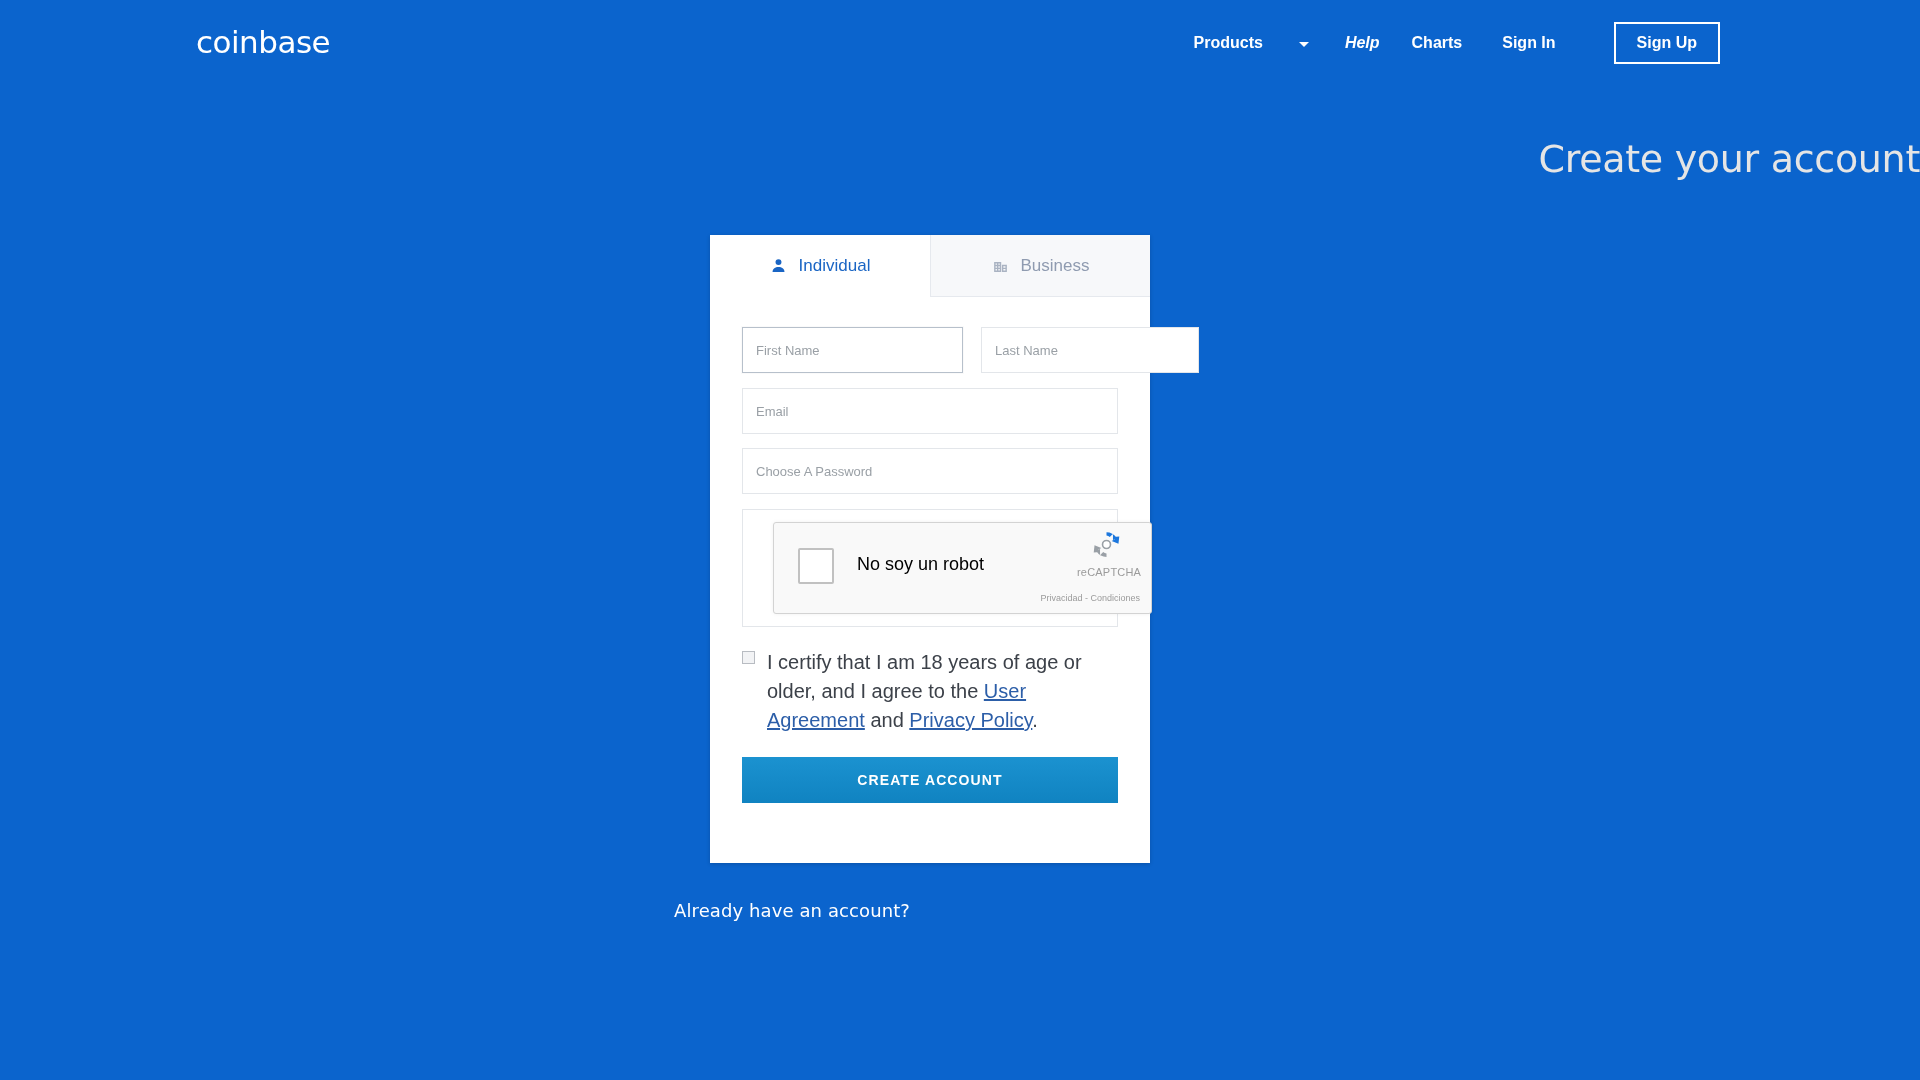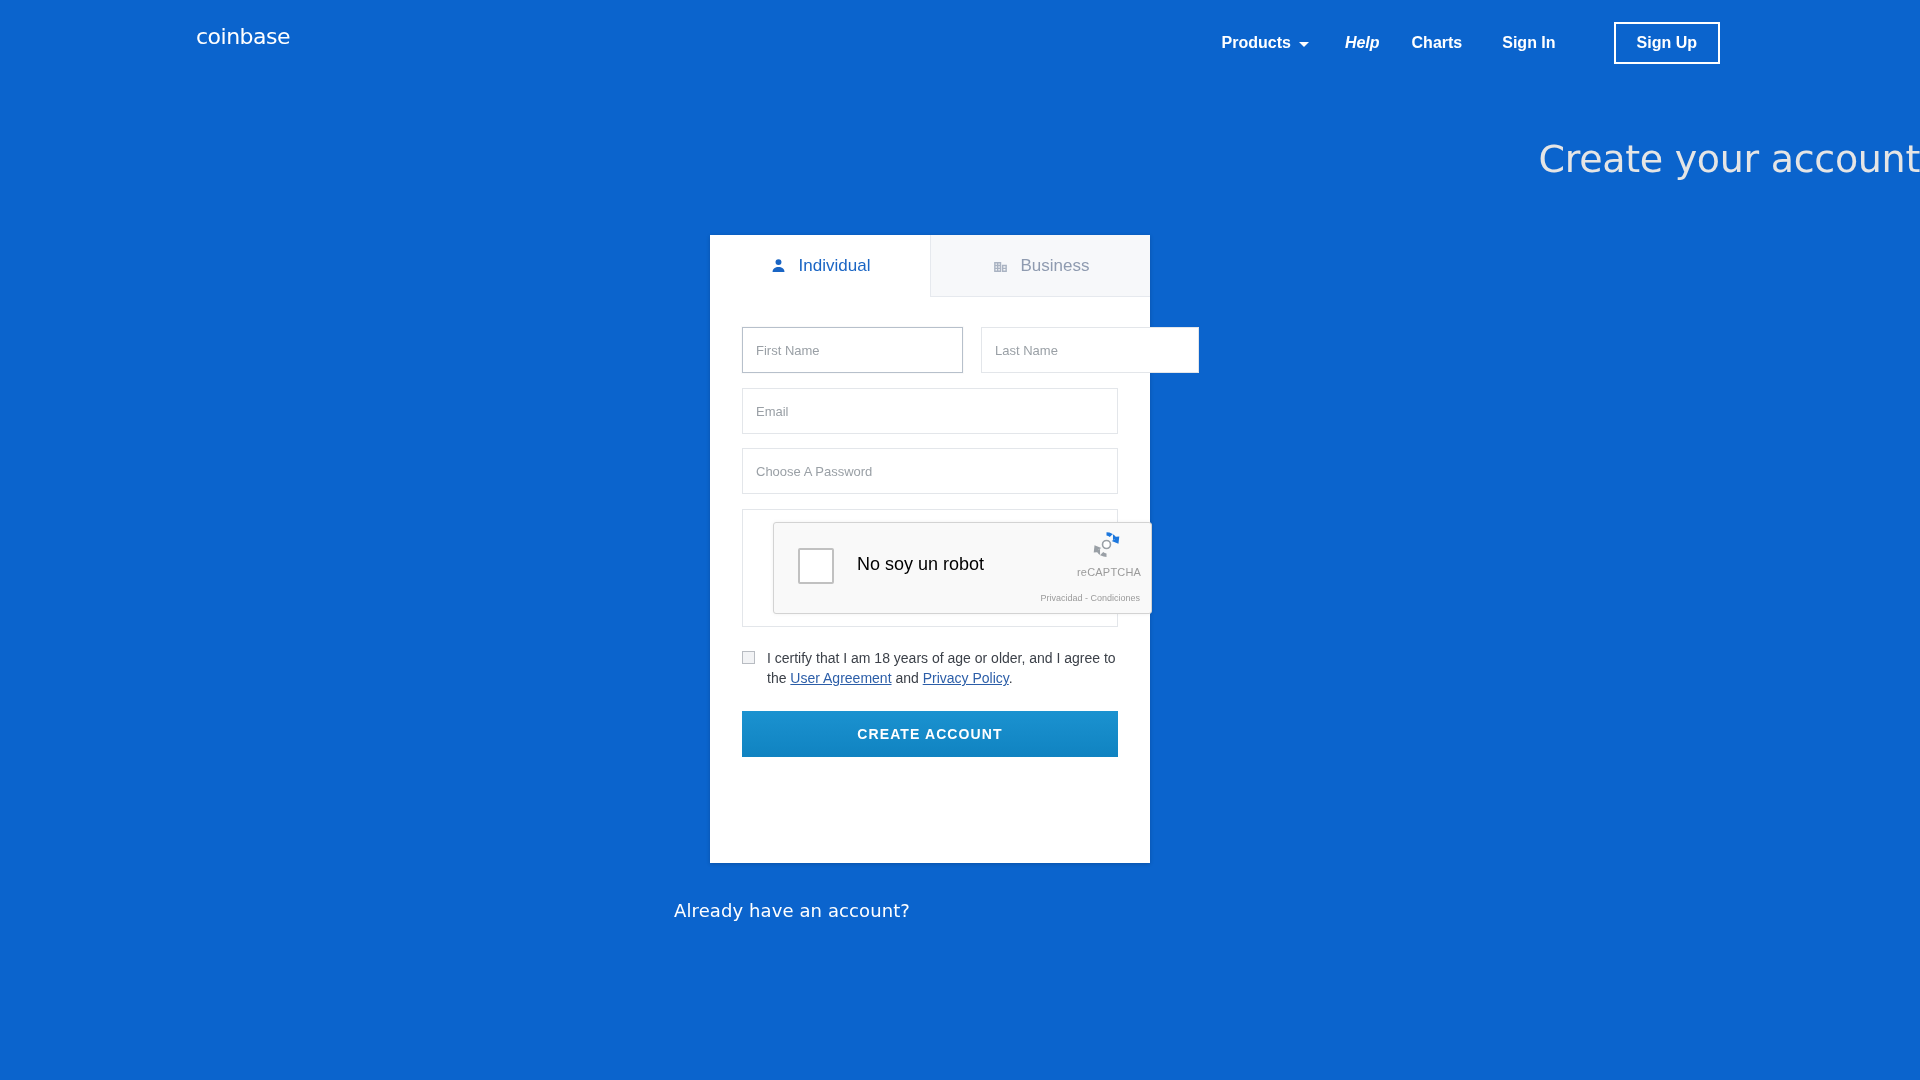--- a/index.html
+++ b/index.html
@@ -24,21 +24,21 @@
     width: 1920px;
     height: 86px;
     display: flex;
     align-items: center;
   }
 
   .brand {
     position: absolute;
     left: 196px;
     top: 24px;
-    font-size: 22px;
+    font-size: 31px;
     letter-spacing: -0.5px;
     color: #ffffff;
     font-weight: 400;
     font-family: "DejaVu Sans", sans-serif;
     user-select: none;
   }
 
   .nav-right {
     position: absolute;
     right: 200px;
@@ -50,20 +50,21 @@
 
   .nav-link {
     color: #ffffff;
     font-size: 16px;
     font-weight: bold;
     text-decoration: none;
     white-space: nowrap;
     display: flex;
     align-items: center;
     cursor: pointer;
+    gap: 28px;
   }
 
   .nav-products { margin-right: 36px; }
   .nav-help     { margin-right: 32px; font-style: italic; }
   .nav-charts   { margin-right: 40px; }
   .nav-signin   { margin-right: 26px; }
 
   .caret {
     display: inline-block;
     margin-left: 8px;
@@ -244,21 +245,21 @@
   .certify-box {
     width: 13px; height: 13px;
     border: 1px solid #b8bcc2;
     background: #f2f3f5;
     margin-top: 3px;
     margin-right: 12px;
     flex: 0 0 13px;
     cursor: pointer;
   }
   .certify-text {
-    font-size: 14px;
+    font-size: 20px;
     line-height: 1.45;
     color: #3c4149;
     max-width: 400px;
   }
   .certify-text a {
     color: #2c5ea8;
     text-decoration: underline;
   }
 
   

